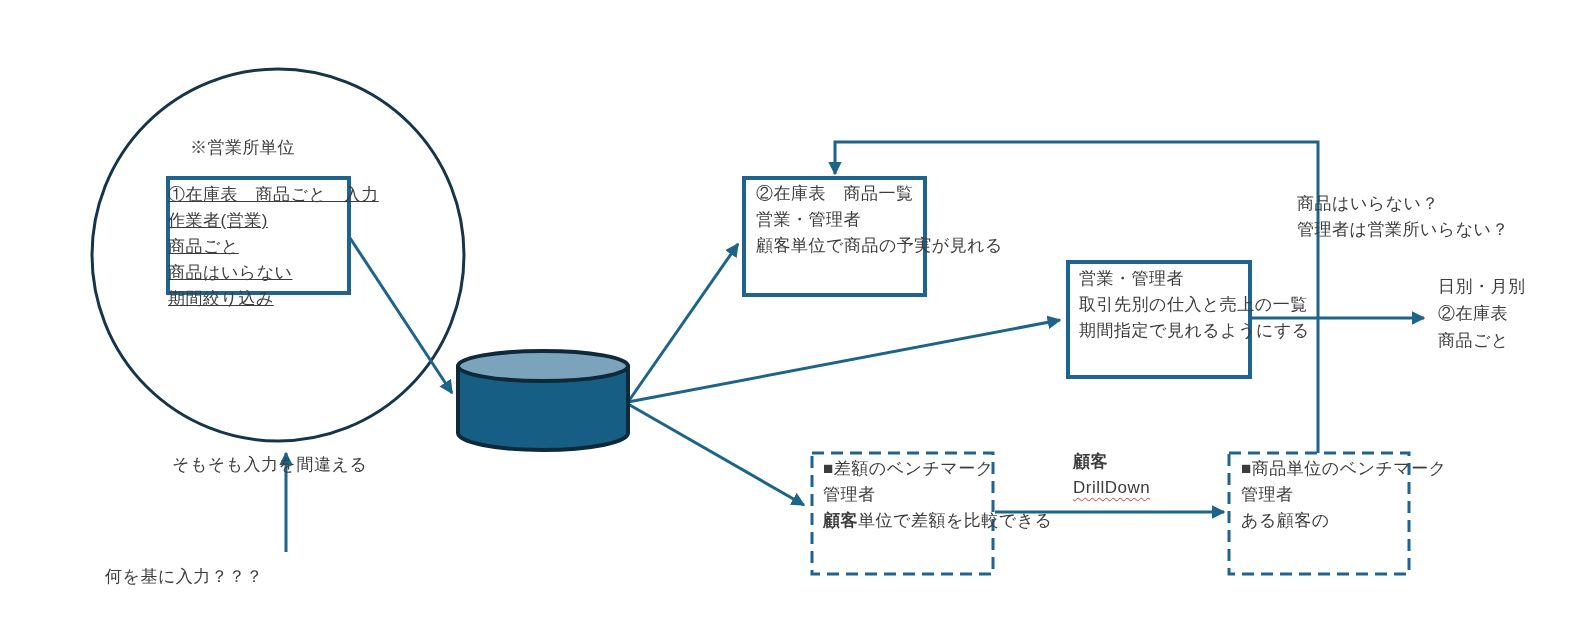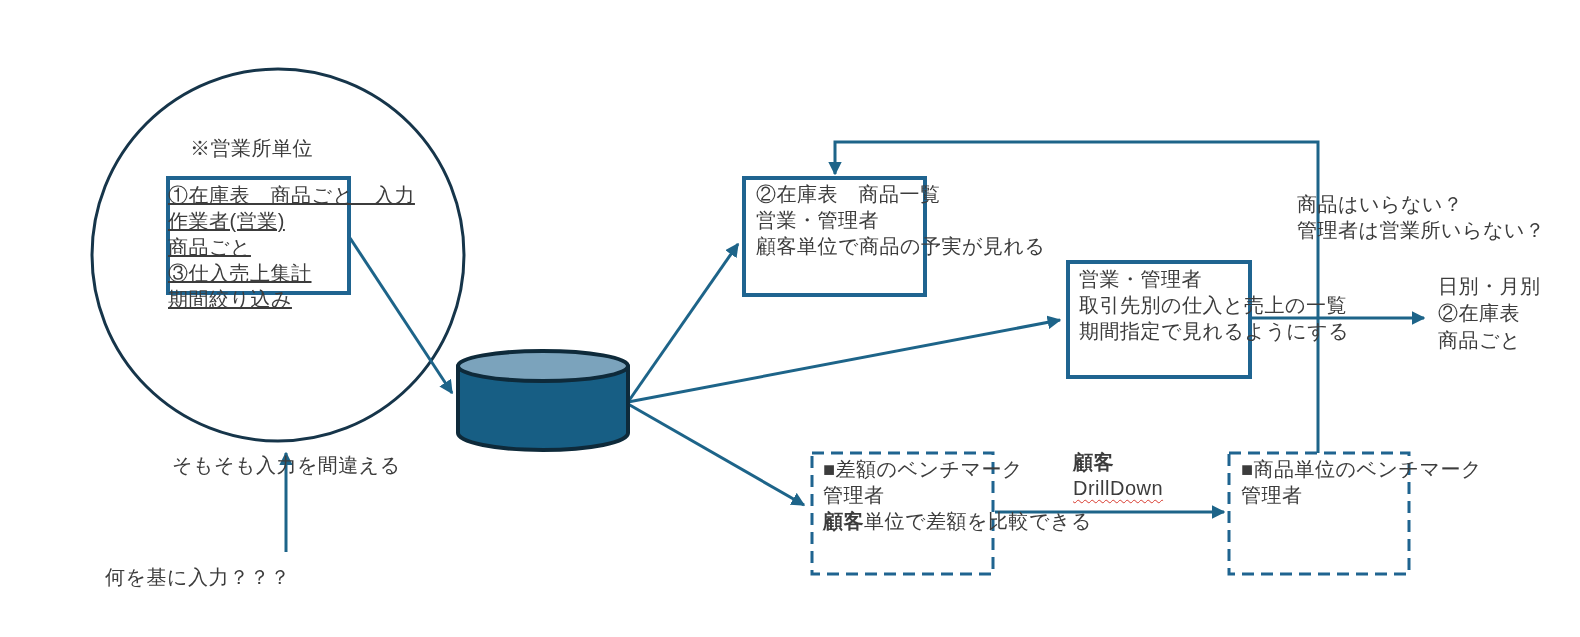--- a/index.html
+++ b/index.html
@@ -2,21 +2,21 @@
 <html style="--connector: #1d6489; --box-border: #1f6490; --circle-outline: #16354a; --cylinder-outline: #0e2a3a; --cylinder-body: #175e84; --cylinder-top: #7ba3bc; --text: #3c3c3c; --spellcheck: #d83b2f;"><head>
 <meta charset="utf-8">
 <style>
   html,body{margin:0;padding:0;}
   body{
     width:1580px;height:637px;position:relative;background:#ffffff;
     font-family:"Liberation Sans",sans-serif;overflow:hidden;
   }
   svg.layer{position:absolute;left:0;top:0;}
   .txt{
-    position:absolute;font-size:20px;line-height:26px;
+    position:absolute;font-size:17px;line-height:26px;
     color:var(--text,#3c3c3c);white-space:nowrap;letter-spacing:0.5px;
   }
   .b{font-weight:bold;}
   .wavy{
     text-decoration-line:underline;text-decoration-style:wavy;
     text-decoration-color:var(--spellcheck,#d83b2f);
     text-decoration-thickness:1px;text-underline-offset:4px;
   }
   .conn{stroke:var(--connector,#1d6489);stroke-width:3;fill:none;}
   .ah{fill:var(--connector,#1d6489);}
@@ -61,21 +61,21 @@
     <ellipse cx="543" cy="366" rx="85" ry="15" class="cyltop"></ellipse>
   </g>
 </svg>
 
 <div class="txt" style="left:190px;top:135px;">※営業所単位</div>
 
 <div class="txt" style="left:168px;top:182px;text-decoration:underline;">
   <div>①在庫表　商品ごと　入力</div>
   <div>作業者(営業)</div>
   <div>商品ごと</div>
-  <div>③仕入売上集計</div>
+  <div>商品はいらない</div>
   <div>期間絞り込み</div>
 </div>
 
 <div class="txt" style="left:756px;top:181px;">
   <div>②在庫表　商品一覧</div>
   <div>営業・管理者</div>
   <div>顧客単位で商品の予実が見れる</div>
 </div>
 
 <div class="txt" style="left:1079px;top:266px;">
@@ -86,20 +86,21 @@
 
 <div class="txt" style="left:823px;top:456px;">
   <div>■差額のベンチマーク</div>
   <div>管理者</div>
   <div><span class="b">顧客</span><span>単位で差額を比較できる</span></div>
 </div>
 
 <div class="txt" style="left:1241px;top:456px;">
   <div>■商品単位のベンチマーク</div>
   <div>管理者</div>
+  <div>ある顧客の</div>
 </div>
 
 <div class="txt" style="left:1073px;top:449px;">
   <div class="b">顧客</div>
   <div class="wavy">DrillDown</div>
 </div>
 
 <div class="txt" style="left:172px;top:452px;">そもそも入力を間違える</div>
 <div class="txt" style="left:105px;top:564px;">何を基に入力？？？</div>
 

